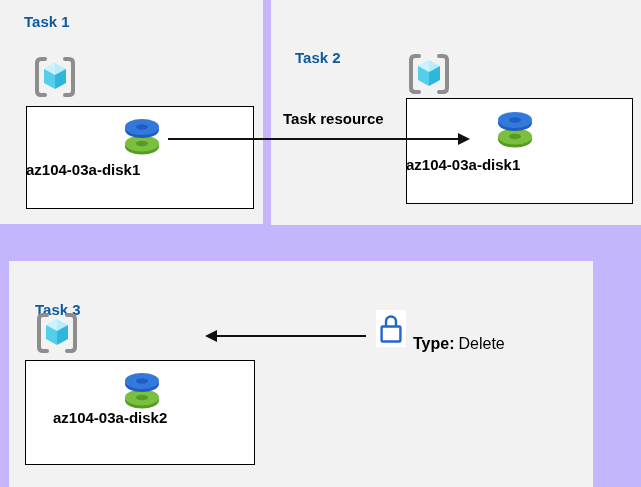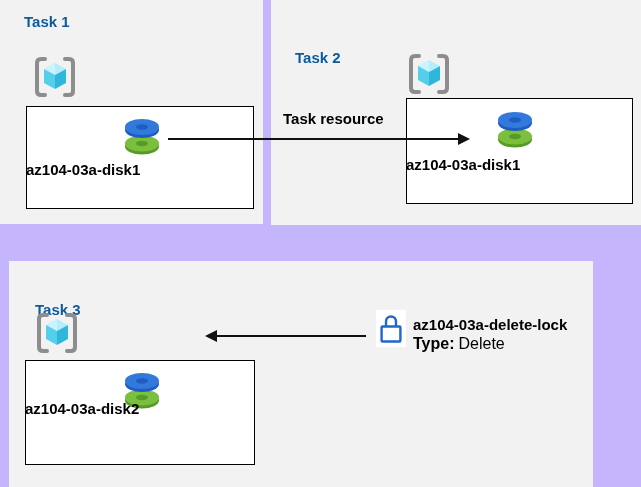--- a/index.html
+++ b/index.html
@@ -49,21 +49,21 @@
   #disk-icon-1{left:119px;top:117px;}
   #disk-icon-2{left:492px;top:110px;}
   #disk-icon-3{left:119px;top:371px;}
 
   .disk-label{
     position:absolute;font-size:15px;font-weight:bold;color:#000;
     text-align:left;line-height:1.2;white-space:nowrap;
   }
   #disk-label-1{left:26px;top:161px;width:228px;}
   #disk-label-2{left:406px;top:156px;width:227px;}
-  #disk-label-3{left:25px;top:400px;width:230px;}
+  #disk-label-3{left:25px;top:409px;width:230px;padding-left:28px;}
 
   .move-label{
     position:absolute;left:283px;top:110px;
     font-size:15px;font-weight:bold;color:#000;white-space:nowrap;
   }
   .arrow-line{position:absolute;height:2px;background:#111111;}
   #arrow-move-line{left:168px;top:138px;width:292px;}
   #arrow-lock-line{left:217px;top:335px;width:149px;}
   .arrow-head-right{
     position:absolute;width:0;height:0;
@@ -171,18 +171,17 @@
 
   <div class="arrow-line" id="arrow-lock-line"></div>
   <div class="arrow-head-left" id="arrow-lock-head"></div>
 
   <div class="lock-plate">
     <svg width="24" height="31" viewBox="0 0 24 31">
       <path d="M7 14 V8.5 a5 5 0 0 1 10 0 V14" fill="none" stroke="#2065d1" stroke-width="2.4"></path>
       <rect x="2.6" y="13.5" width="18.8" height="15" rx="1" fill="#ffffff" stroke="#2065d1" stroke-width="2.4"></rect>
     </svg>
   </div>
-  <div class="lock-name">az104-03a-delete-lock</div>
   <div class="lock-type">
     <span class="type-key">Type:</span><span class="type-val">Delete</span>
   </div>
 
 </div>
 
 </body></html>

